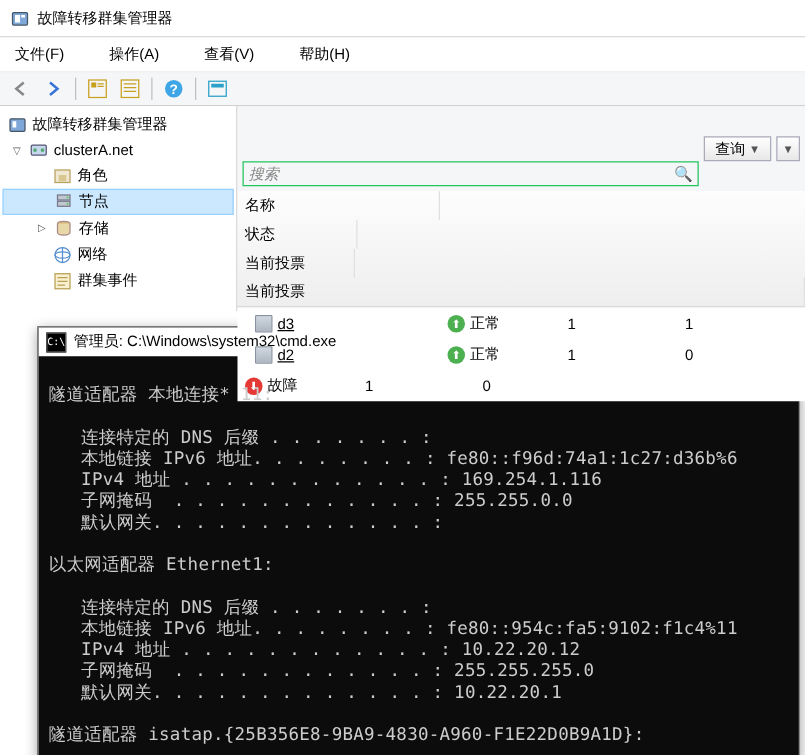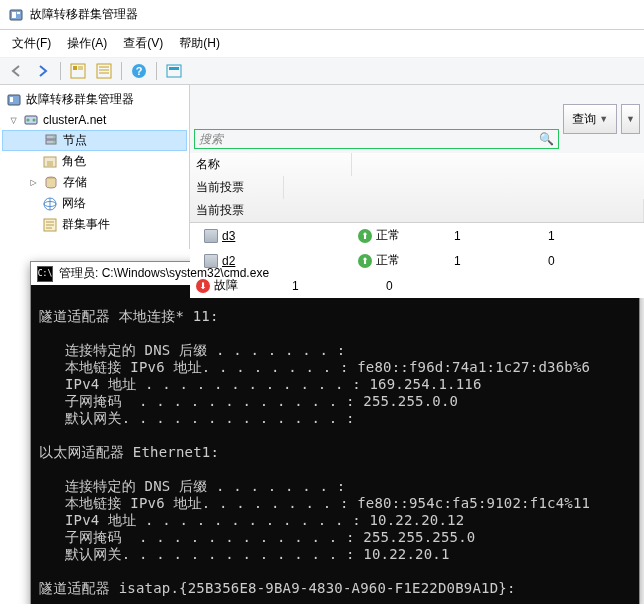--- a/index.html
+++ b/index.html
@@ -1,36 +1,36 @@
 <!DOCTYPE html>
 <html><head>
 <meta charset="utf-8">
 <style>
 * { box-sizing: border-box; margin: 0; padding: 0; }
 body { font-family: "Microsoft YaHei", "Segoe UI", sans-serif; font-size: 12px; background: #fff; width: 644px; }
 .window-title { background: #fff; padding: 6px 8px; display: flex; align-items: center; gap: 6px; border-bottom: 1px solid #d0d0d0; }
 .window-title .icon { width: 16px; height: 16px; }
-.menubar { background: #fff; padding: 2px 4px; display: flex; gap: 0; }
+.menubar { background: #fff; padding: 2px 4px; display: flex; gap: 20px; }
 .menubar span { padding: 3px 8px; cursor: default; }
 .toolbar { background: #f5f6f7; padding: 3px 6px; display: flex; gap: 4px; align-items: center; border-bottom: 1px solid #d0d0d0; border-top: 1px solid #f0f0f0; }
 .toolbar .tbtn { width: 22px; height: 20px; display: flex; align-items: center; justify-content: center; cursor: default; }
 .toolbar .sep { width: 1px; height: 18px; background: #c0c0c0; margin: 0 2px; }
 .main { display: flex; height: 164px; }
 .tree { width: 190px; border-right: 1px solid #d0d0d0; background: #fff; padding: 4px 2px; overflow: hidden; }
 .tree-item { display: flex; align-items: center; gap: 4px; padding: 2px 2px 2px 4px; white-space: nowrap; cursor: default; }
 .tree-item.child { padding-left: 24px; }
 .tree-item.gchild { padding-left: 40px; }
 .tree-item.sel { background: #cce8ff; border: 1px solid #99d1ff; padding-bottom:1px; padding-top:1px; }
 .exp { width: 11px; height: 11px; display: inline-flex; align-items: center; justify-content: center; font-size: 8px; color: #555; }
 .content { flex: 1; display: flex; flex-direction: column; }
 .section-header { background: #606a78; color: #fff; padding: 4px 8px; font-size: 13px; font-weight: bold; }
 .search-row { display: flex; gap: 4px; padding: 4px; background: #f5f6f7; align-items: center; }
 .search-input { flex: 1; border: 1px solid #22c55e; padding: 2px 4px; color: #888; font-style: italic; position: relative; height: 20px; display:flex; align-items:center; justify-content:space-between;margin-top:40px; }
 .search-input span.mag { font-style: normal; color: #555; }
-.query-btn { border: 1px solid #aab; background: linear-gradient(#fff,#e8e8e8); padding: 1px 8px; display: flex; align-items: center; gap: 3px; cursor: default; height: 30px; }
+.query-btn { border: 1px solid #aab; background: linear-gradient(#fff,#e8e8e8); padding: 1px 8px; display: flex; align-items: center; gap: 3px; cursor: default; height: 20px; }
 .table-head { display: flex; background: linear-gradient(#fdfdfd,#eee); border-bottom: 1px solid #d0d0d0; flex-direction: column; }
 .table-head > div { padding: 3px 6px; border-right: 1px solid #e0e0e0; }
 .col-name { width: 162px; }
 .col-status { width: 96px; }
 .col-vote1 { width: 94px; }
 .col-vote2 { flex:1; }
 .table-body { background: #fff; }
 .row { display: flex; align-items: center; border-bottom: 0; padding: 3px 0; }
 .row > div { padding: 1px 6px; }
 .cell-name { width: 162px; display: flex; align-items: center; gap: 4px; padding-left: 14px !important; color: #000000; text-decoration: underline; }
@@ -128,40 +128,40 @@
       <span class="exp">▽</span>
       <span>
           <svg width="16" height="16">
             <rect x="2" y="4" width="12" height="8" fill="#c8d8ec" stroke="#557" rx="1"></rect>
             <circle cx="5" cy="8" r="1.5" fill="#5a7"></circle>
             <circle cx="11" cy="8" r="1.5" fill="#5a7"></circle>
           </svg>
         </span>
       <span>clusterA.net</span>
     </div>
+    <div class="tree-item gchild">
+      <span>
+          <svg width="16" height="16">
+            <rect x="2" y="3" width="12" height="10" fill="#f0e8d0" stroke="#b8a060"></rect>
+            <rect x="5" y="7" width="6" height="5" fill="#d8c890"></rect>
+          </svg>
+        </span>
+      <span>角色</span>
+    </div>
     <div class="tree-item gchild sel">
       <span>
           <svg width="16" height="16">
             <rect x="3" y="2" width="10" height="4" fill="#c0c8d0" stroke="#778"></rect>
             <rect x="3" y="7" width="10" height="4" fill="#c0c8d0" stroke="#778"></rect>
             <circle cx="11" cy="4" r="0.8" fill="#5c5"></circle>
             <circle cx="11" cy="9" r="0.8" fill="#5c5"></circle>
           </svg>
         </span>
       <span>节点</span>
     </div>
-    <div class="tree-item gchild">
-      <span>
-          <svg width="16" height="16">
-            <rect x="2" y="3" width="12" height="10" fill="#f0e8d0" stroke="#b8a060"></rect>
-            <rect x="5" y="7" width="6" height="5" fill="#d8c890"></rect>
-          </svg>
-        </span>
-      <span>角色</span>
-    </div>
     <div class="tree-item" style="padding-left:26px">
       <span class="exp">▷</span>
       <span>
           <svg width="16" height="16">
             <ellipse cx="8" cy="4" rx="5" ry="2" fill="#d8c080" stroke="#a88"></ellipse>
             <path d="M3 4 v7 a5 2 0 0 0 10 0 v-7" fill="#e8d8a8" stroke="#a88"></path>
           </svg>
         </span>
       <span>存储</span>
     </div>
@@ -199,20 +199,21 @@
         <span>查询</span>
         <span style="font-size:9px;color:#555">▼</span>
       </div>
       <div class="query-btn" style="padding:1px 4px">
         <span style="font-size:9px;color:#555">▼</span>
       </div>
     </div>
 
     <div class="table-head">
       <div class="col-name">名称</div>
+      <div class="col-status">状态</div>
       <div class="col-vote1">当前投票</div>
       <div class="col-vote2">当前投票</div>
     </div>
 
     <div class="table-body" id="table-body">
         <div class="row">
           <div class="cell-name">
             <span class="server-icon"></span>
             <span>d3</span>
           </div>

